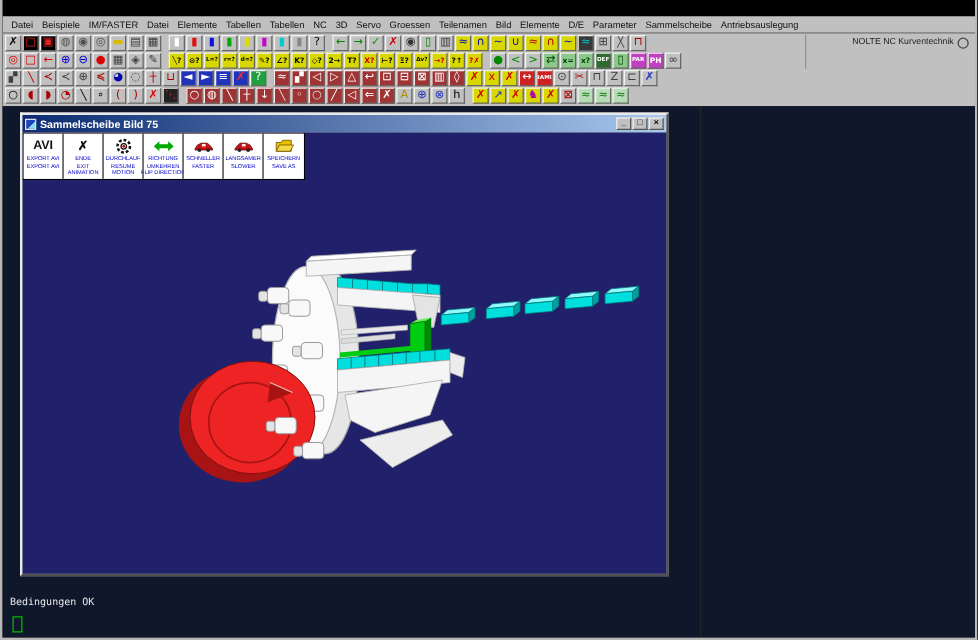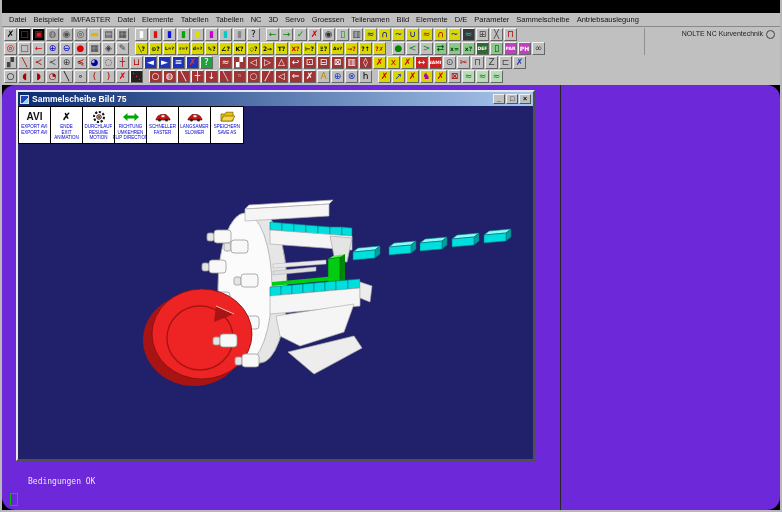--- a/index.html
+++ b/index.html
@@ -27,23 +27,23 @@
         display:inline-flex; align-items:center; justify-content:center; padding:0; cursor:default; overflow:hidden; }
   .tbg { font-size:9px; line-height:10px; font-family:"DejaVu Sans", sans-serif; }
   .t2 { font-size:6px; line-height:7px; font-weight:bold; }
   .t3 { font-size:4.5px; line-height:5px; font-weight:bold; letter-spacing:0; }
   .tbsp { width:5px; flex:0 0 auto; }
   .brand-panel { position:absolute; right:2px; top:1px; width:134px; height:27px; background:#c0c0c0;
                  border-left:1px solid #909090; display:flex; align-items:flex-start; justify-content:flex-end; padding:2px 3px; }
   .brand-label { font-size:7px; color:#222; margin-right:3px; }
   .brand-logo { width:9px; height:9px; border:1.5px solid #444; border-radius:50%; flex:0 0 auto; }
   
-  .workspace { position:absolute; left:0; top:85px; width:778px; height:425px; background:#6d28d9;border-radius:13px; }
+  .workspace { position:absolute; left:0; top:85px; width:778px; height:425px; background:#0f172a; }
   .vline { position:absolute; left:558px; top:0; width:1px; height:425px; background:#242424; }
-  .status-text { position:absolute; left:26px; top:392px; color:#e8e8e8; font-family:"DejaVu Sans Mono", monospace; font-size:8px; }
+  .status-text { position:absolute; left:6px; top:392px; color:#e8e8e8; font-family:"DejaVu Sans Mono", monospace; font-size:8px; }
   .cursor-box { position:absolute; left:8px; top:408px; width:8px; height:13px; border:1px solid #00bb00; }
   
   .mdi { position:absolute; left:14px; top:5px; width:519px; height:371px; background:#c0c0c0;
          border:2px solid; border-color:#e9e9e9 #505050 #505050 #e9e9e9; }
   .mdi-title { height:14px; background:linear-gradient(to right,#0b2a70,#a8c8ee); display:flex; align-items:center; padding:0 2px; }
   .mdi-icon { width:9px; height:9px; background:linear-gradient(135deg,#2244bb 60%,#88ddee 60%); border:1px solid #dde; margin-right:3px; flex:0 0 auto; }
   .mdi-title-text { color:#fff; font-size:8.5px; font-weight:bold; white-space:nowrap; flex:1; }
   .mdi-client { position:absolute; left:0; top:14px; width:515px; height:353px; background:var(--sc-background,#20206b); overflow:hidden; }
   
   .wbuttons { position:absolute; left:0; top:0; display:flex; background:#fff; border:1px solid #000; }

